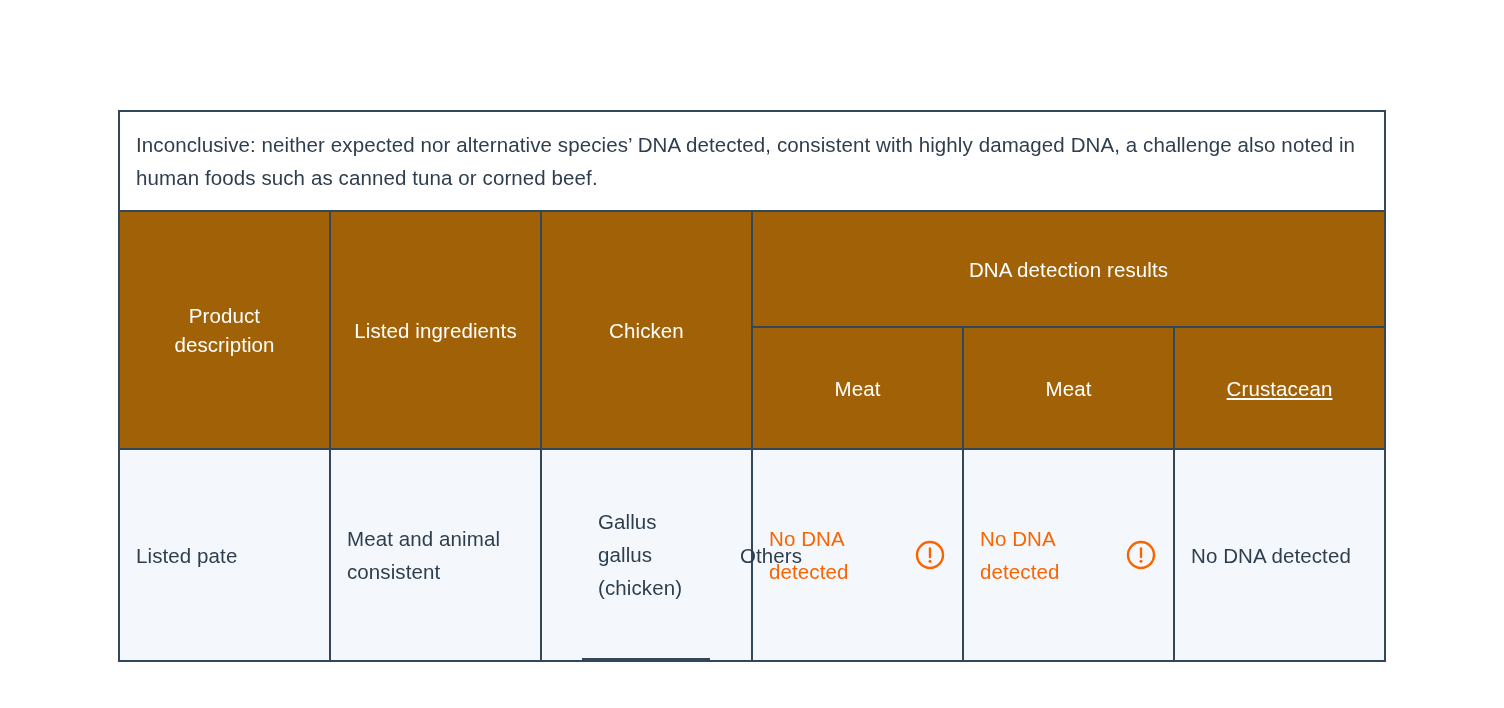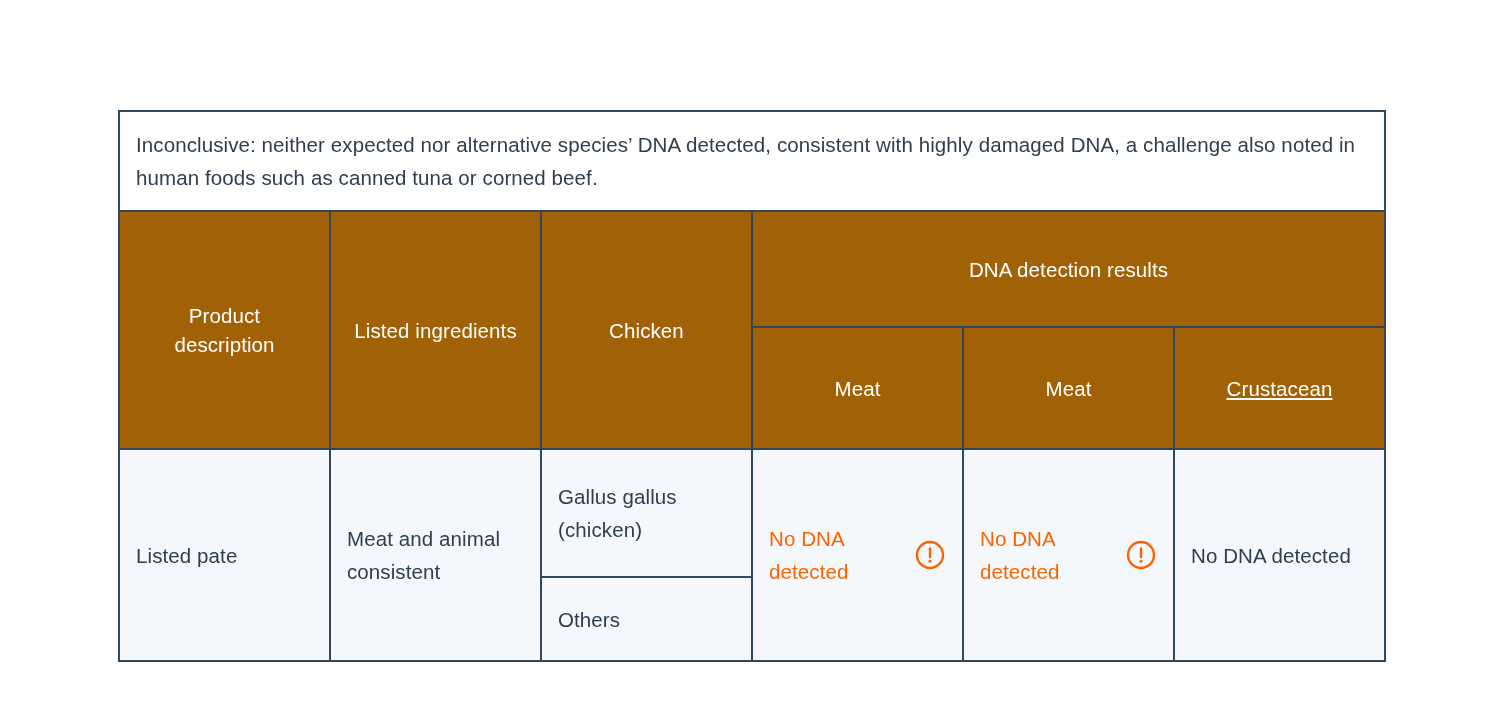--- a/index.html
+++ b/index.html
@@ -67,37 +67,39 @@
     padding: 0 16px;
     text-align: left;
     letter-spacing: .1px;
   }
   .body-row { height: 210px; }
 
   
   .split-cell { padding: 0 !important; }
   .split-inner {
     display: flex;
-    flex-direction: column;
+    flex-direction: row;
     height: 210px;
+    padding-left: 40px;
   }
   .split-top {
     flex: 0 0 128px;
     display: flex;
     align-items: center;
     padding: 0 16px;
     border-bottom: 2px solid #33475B;
     box-sizing: border-box;
   }
   .split-bottom {
     flex: 1 1 auto;
     display: flex;
     align-items: center;
     padding: 0 16px;
     box-sizing: border-box;
+    margin-left: 14px;
   }
 
   
   .result-inner {
     display: flex;
     align-items: center;
     gap: 22px;
   }
   .result-text { white-space: pre-line; }
   .result-text.alert { color: #FA6400; }

